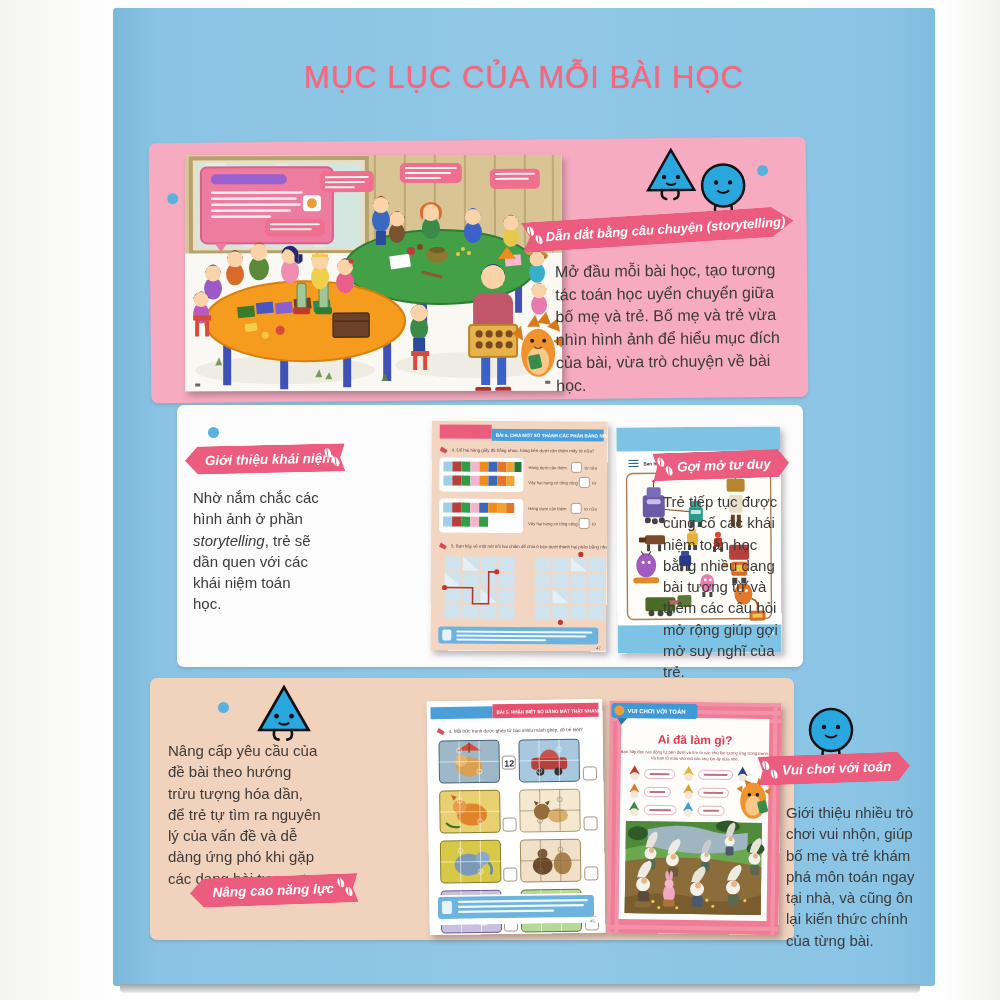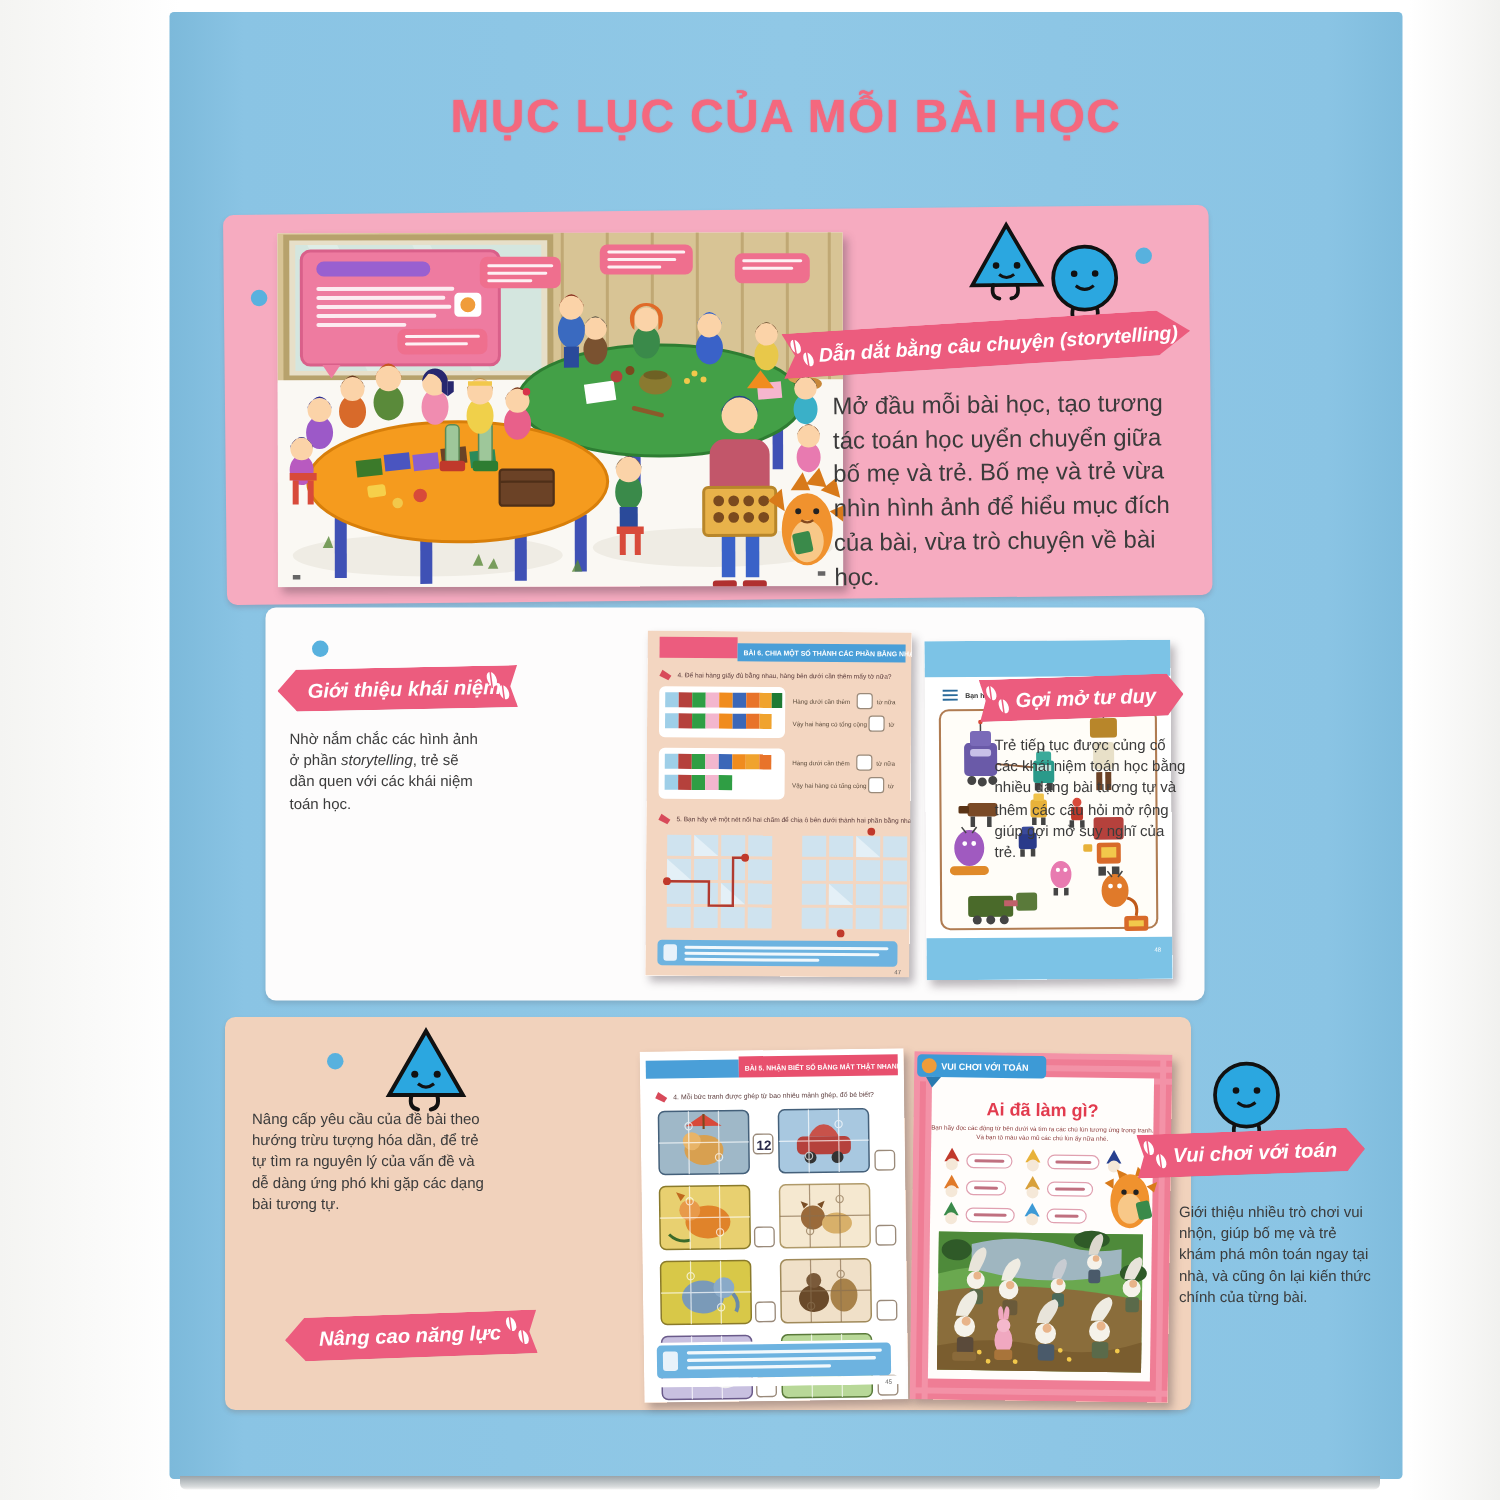--- a/index.html
+++ b/index.html
@@ -5,31 +5,31 @@
   html,body{margin:0;padding:0;background:#ffffff;}
   *{box-sizing:border-box;}
   .photo{position:relative;width:1000px;height:1000px;background:linear-gradient(90deg,#f4f4f2 0%,#ffffff 12%,#ffffff 94%,#f1f1ef 100%);overflow:hidden;font-family:"Liberation Sans",sans-serif;}
   .page{position:absolute;left:113px;top:8px;width:822px;height:978px;
         background:linear-gradient(90deg,#7cb9da 0%,#8ac4e4 6%,#90c8e6 50%,#8ac4e4 94%,#7fbcdd 100%);
         border-radius:3px;}
   .photo-shadow{position:absolute;left:120px;top:984px;width:800px;height:9px;
         background:linear-gradient(180deg,#9aa3a8,#d9dcdd 80%,#f4f4f4);border-radius:0 0 4px 4px;}
 
   .page-title{position:absolute;left:0;top:52px;width:100%;text-align:center;
-        color:#f4687e;font-size:31px;font-weight:700;letter-spacing:1px;
+        color:#f4687e;font-size:31px;font-weight:400;letter-spacing:1px;
         text-shadow:0 0 1px #ef5f78;}
 
   .panel{position:absolute;border-radius:7px;}
   .panel-pink{background:#f6abc0;box-shadow:0 2px 3px rgba(120,90,110,.25);}
   .panel-white{background:#fdfcfc;box-shadow:0 2px 3px rgba(90,110,130,.25);}
   .panel-peach{background:#f1d2bc;box-shadow:0 2px 3px rgba(120,100,90,.25);}
 
   .dot{position:absolute;width:11px;height:11px;border-radius:50%;background:#58b1de;}
 
-  .para{position:absolute;color:#3b3b3b;font-size:10px;line-height:1.42;font-weight:500;}
+  .para{position:absolute;color:#3b3b3b;font-size:15px;line-height:1.42;font-weight:500;}
 
   
   .banner{position:absolute;background:#ec5c7e;color:#ffffff;font-weight:bold;font-style:italic;
           display:flex;align-items:center;box-shadow:0 2px 2px rgba(150,60,90,.35);}
   .banner .lbl{white-space:nowrap;width:100%;}
   .banner-r{clip-path:polygon(0 0,92% 0,100% 50%,92% 100%,0 100%,3% 50%);padding:0 22px 0 24px;}
   .banner-l{clip-path:polygon(8% 0,100% 0,97% 50%,100% 100%,8% 100%,0 50%);padding:0 24px 0 20px;text-align:right;}
   .beans{position:absolute;top:4px;width:16px;height:22px;}
   .bean{position:absolute;width:6px;height:10px;background:#fff;border-radius:50%;}
   .bean::after{content:"";position:absolute;left:2.4px;top:-1px;width:1.4px;height:12px;background:#ec5c7e;transform:rotate(18deg);}

